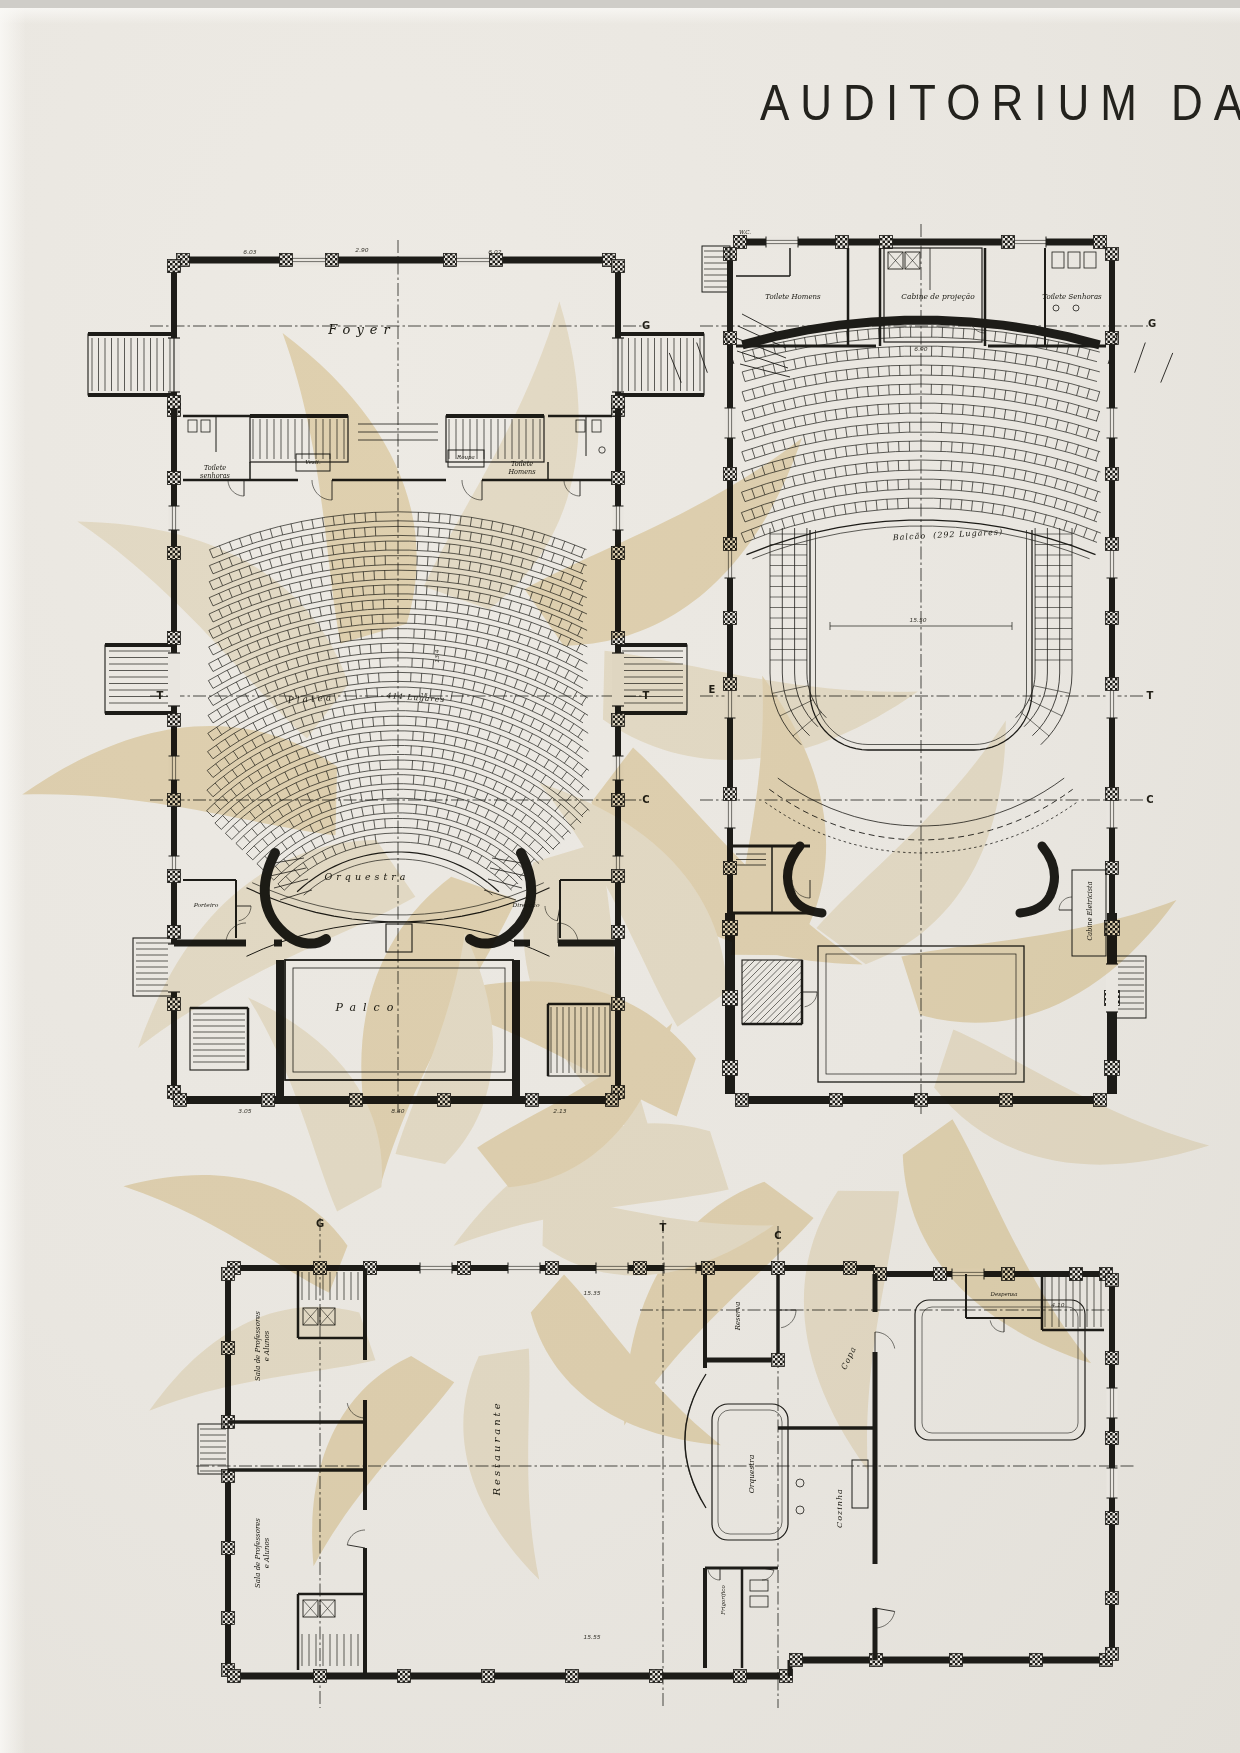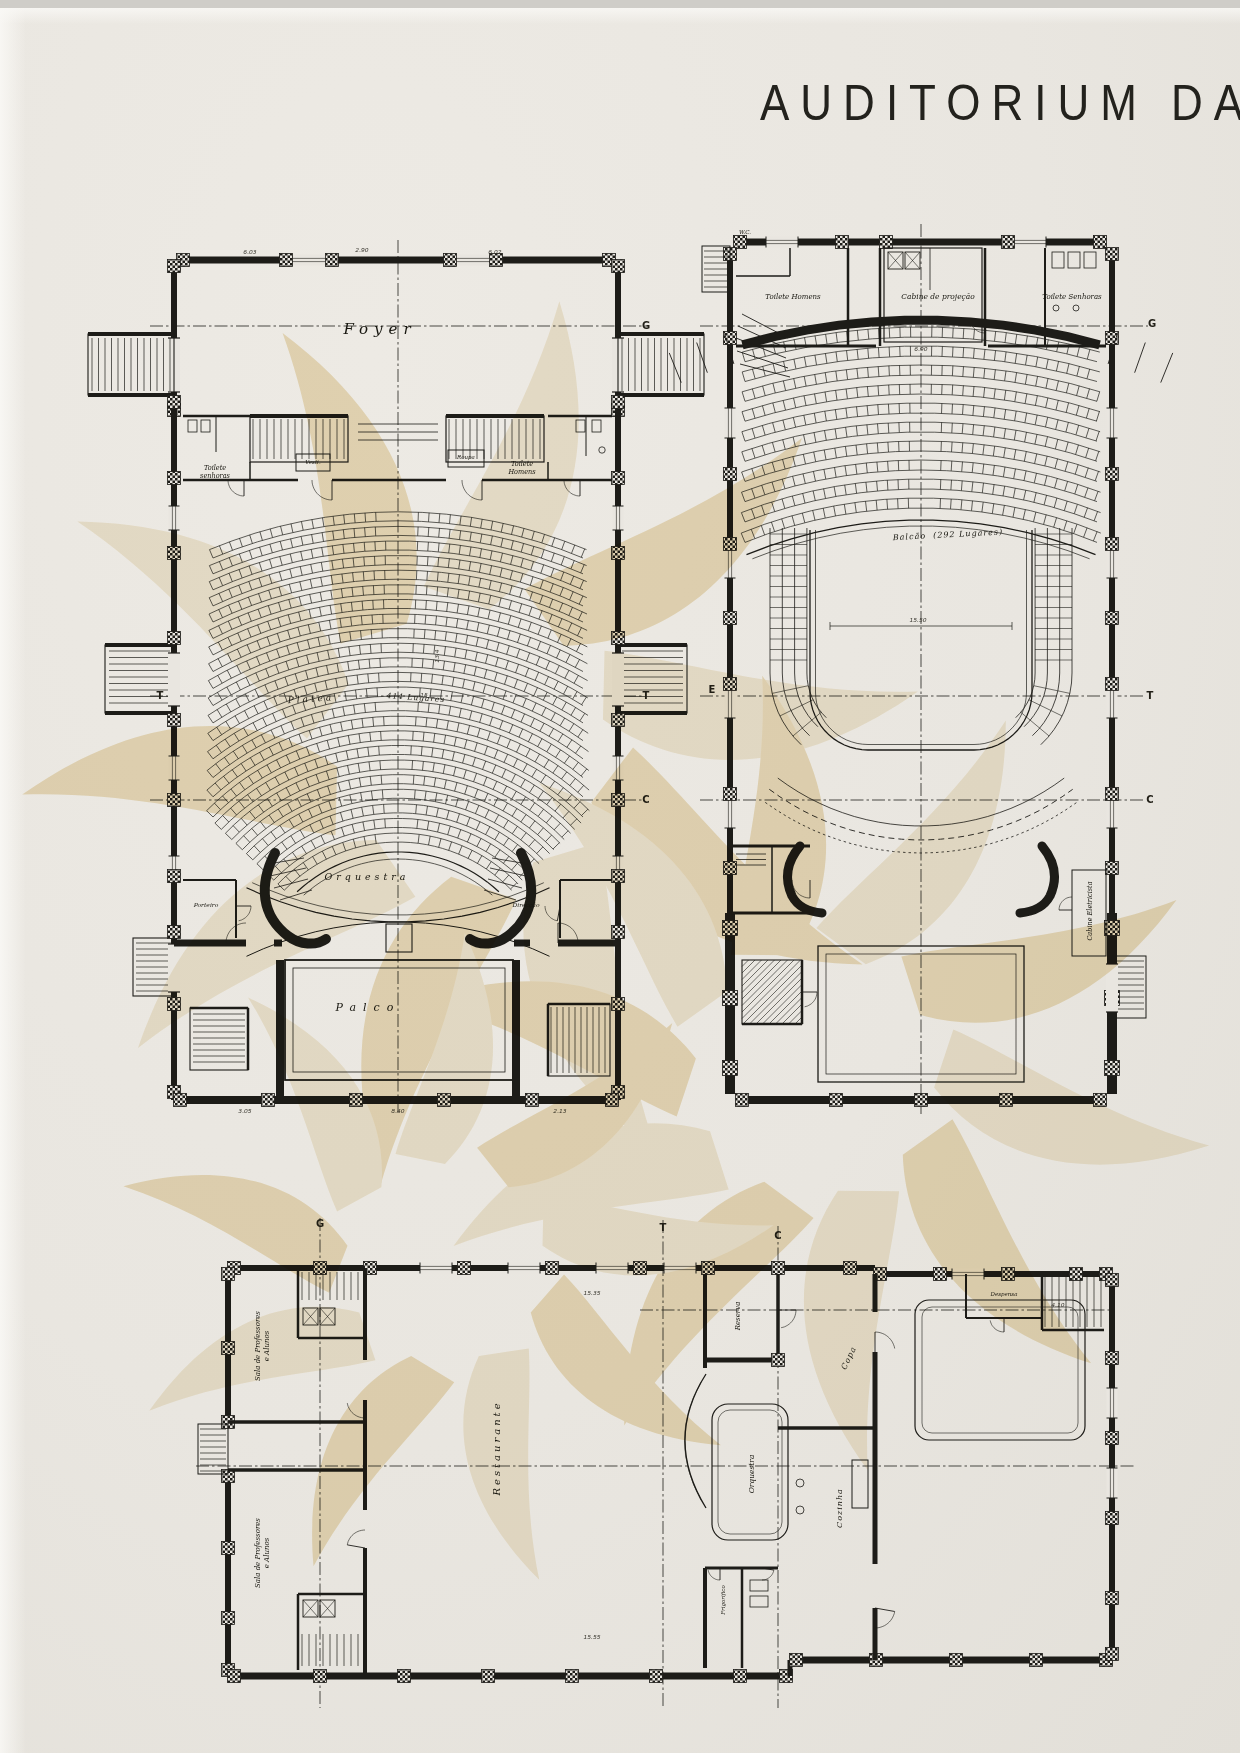--- a/index.html
+++ b/index.html
@@ -770,21 +770,21 @@
         <line x1="1094" y1="1269" x2="1094" y2="1319" stroke="#1d1c18" stroke-width="0.7"></line>
         <line x1="1101" y1="1269" x2="1101" y2="1319" stroke="#1d1c18" stroke-width="0.7"></line>
         <line x1="966" y1="1266" x2="966" y2="1310" stroke="#1d1c18" stroke-width="2"></line>
         <line x1="966" y1="1310" x2="1042" y2="1310" stroke="#1d1c18" stroke-width="2"></line>
         <polyline points="1004.0,1324.0 1002.6,1323.9 1001.2,1323.7 999.9,1323.4 998.6,1322.9 997.3,1322.3 996.1,1321.6 995.0,1320.7 994.0,1319.8 993.1,1318.7 992.2,1317.6 991.5,1316.4 991.0,1315.1 990.5,1313.8 990.2,1312.4" fill="none" stroke="#1d1c18" stroke-width="0.6"></polyline>
         <line x1="1004" y1="1310" x2="1004" y2="1324" stroke="#1d1c18" stroke-width="0.9"></line>
       </g>
   </svg>
 
   <div id="labels">
-      <div class="lbl" style="font-size: 15px; letter-spacing: 6px; left: 380px; top: 322px; transform: translate(-50%, -50%) rotate(0deg) scale(1);">Foyer</div>
+      <div class="lbl" style="font-size: 13px; letter-spacing: 6px; left: 362px; top: 322px; transform: translate(-50%, -50%) rotate(0deg) scale(1);">Foyer</div>
       <div class="lbl" style="font-size: 13px; letter-spacing: 0px; left: 215px; top: 464px; transform: translate(-50%, -50%) rotate(0deg) scale(0.5);">Toilete
 senhoras</div>
       <div class="lbl" style="font-size: 11px; letter-spacing: 0px; left: 313px; top: 455px; transform: translate(-50%, -50%) rotate(0deg) scale(0.5);">Vesti.</div>
       <div class="lbl" style="font-size: 11px; letter-spacing: 0px; left: 466px; top: 450px; transform: translate(-50%, -50%) rotate(0deg) scale(0.5);">Roupa</div>
       <div class="lbl" style="font-size: 13px; letter-spacing: 0px; left: 522px; top: 460px; transform: translate(-50%, -50%) rotate(0deg) scale(0.5);">Toilete
 Homens</div>
       <div class="lbl" style="font-size: 9px; letter-spacing: 3px; left: 311px; top: 691px; transform: translate(-50%, -50%) rotate(-4deg) scale(1);">Platea</div>
       <div class="lbl" style="font-size: 15px; letter-spacing: 2px; left: 416px; top: 690px; transform: translate(-50%, -50%) rotate(4deg) scale(0.5);">414 Lugares</div>
       <div class="lbl" style="font-size: 9.5px; letter-spacing: 4px; left: 367px; top: 869px; transform: translate(-50%, -50%) rotate(0deg) scale(1);">Orquestra</div>
       <div class="lbl" style="font-size: 12px; letter-spacing: 0px; left: 206px; top: 897px; transform: translate(-50%, -50%) rotate(0deg) scale(0.5);">Porteiro</div>

